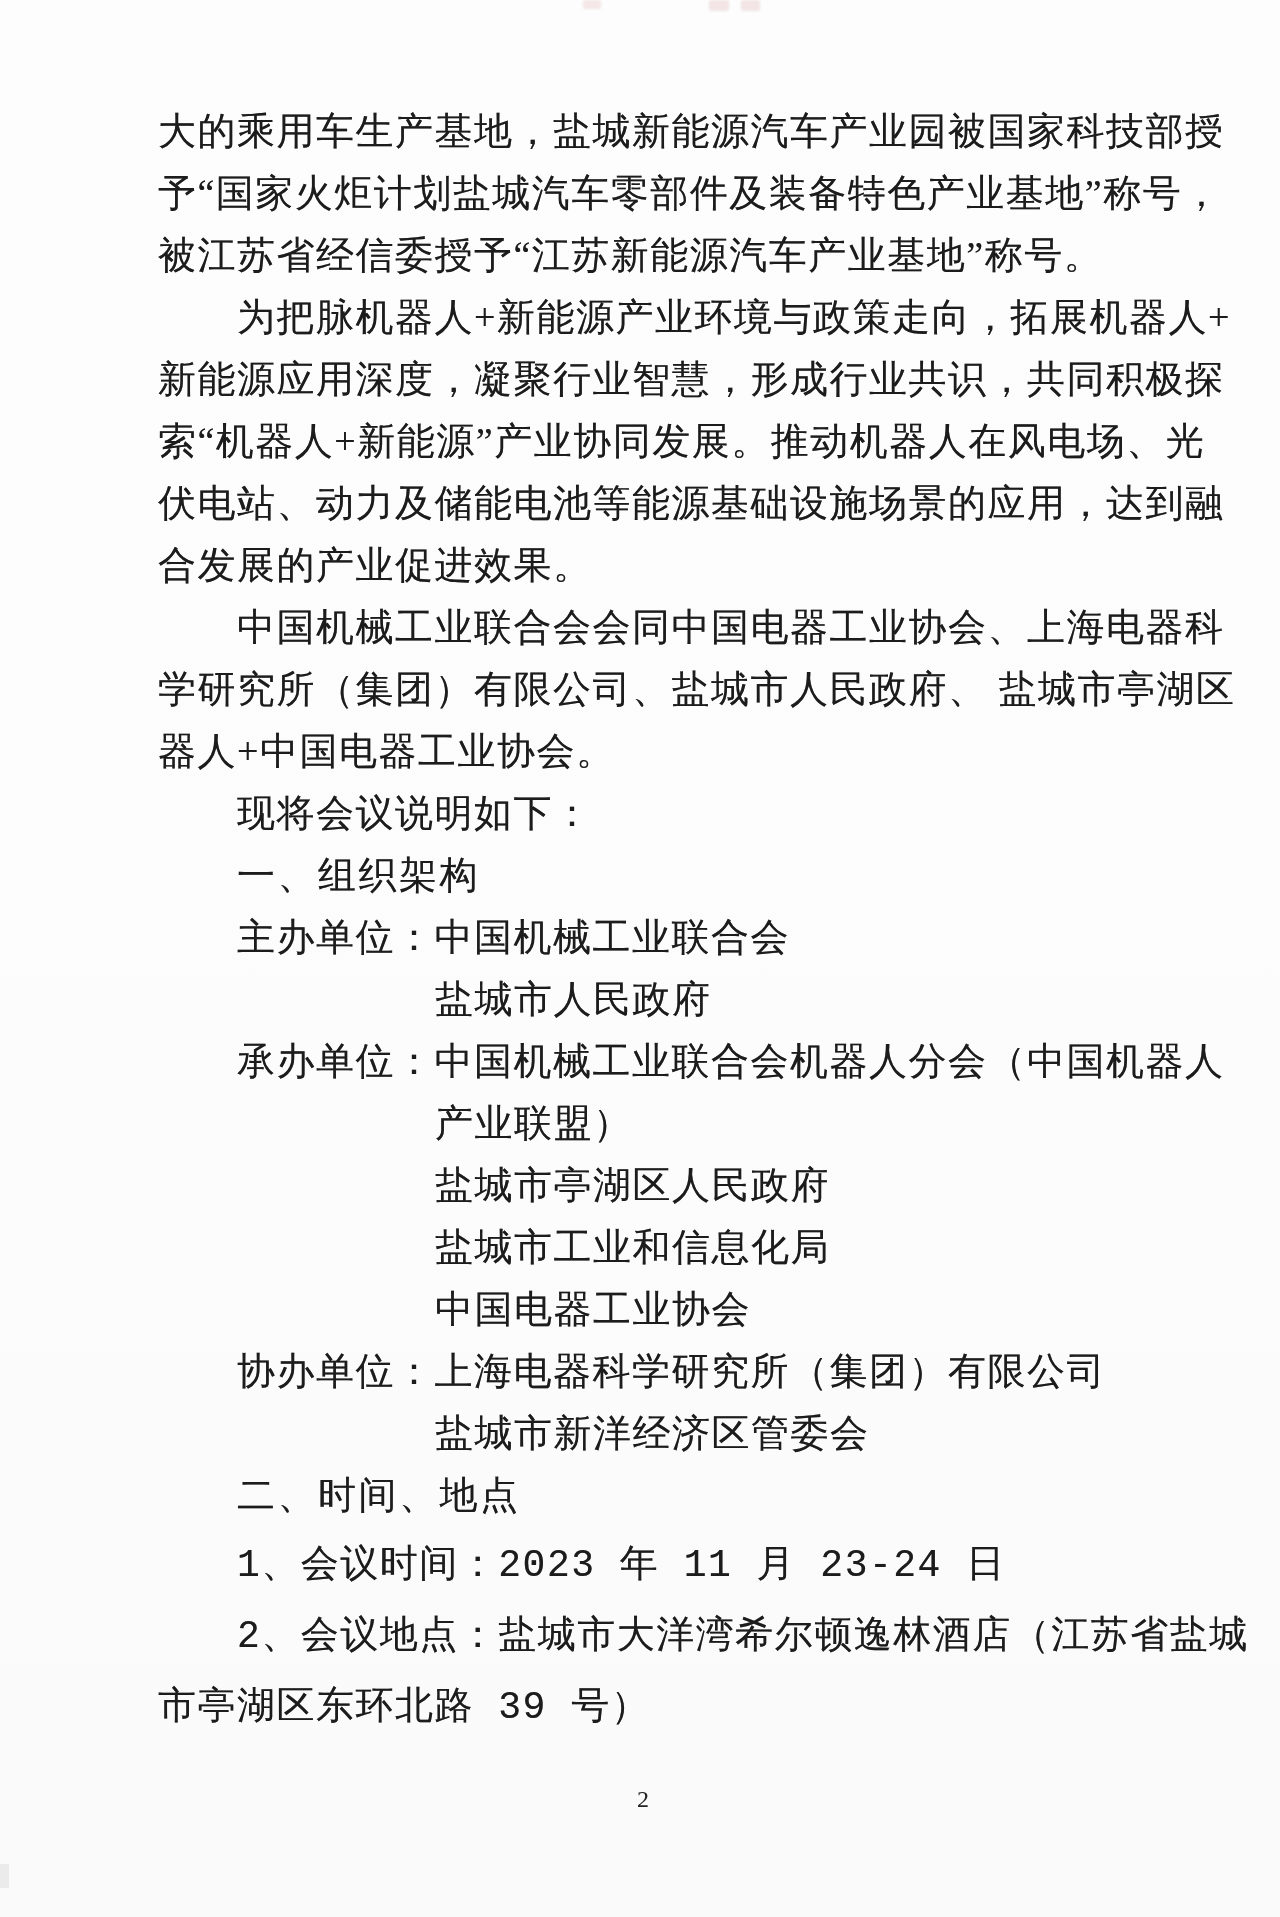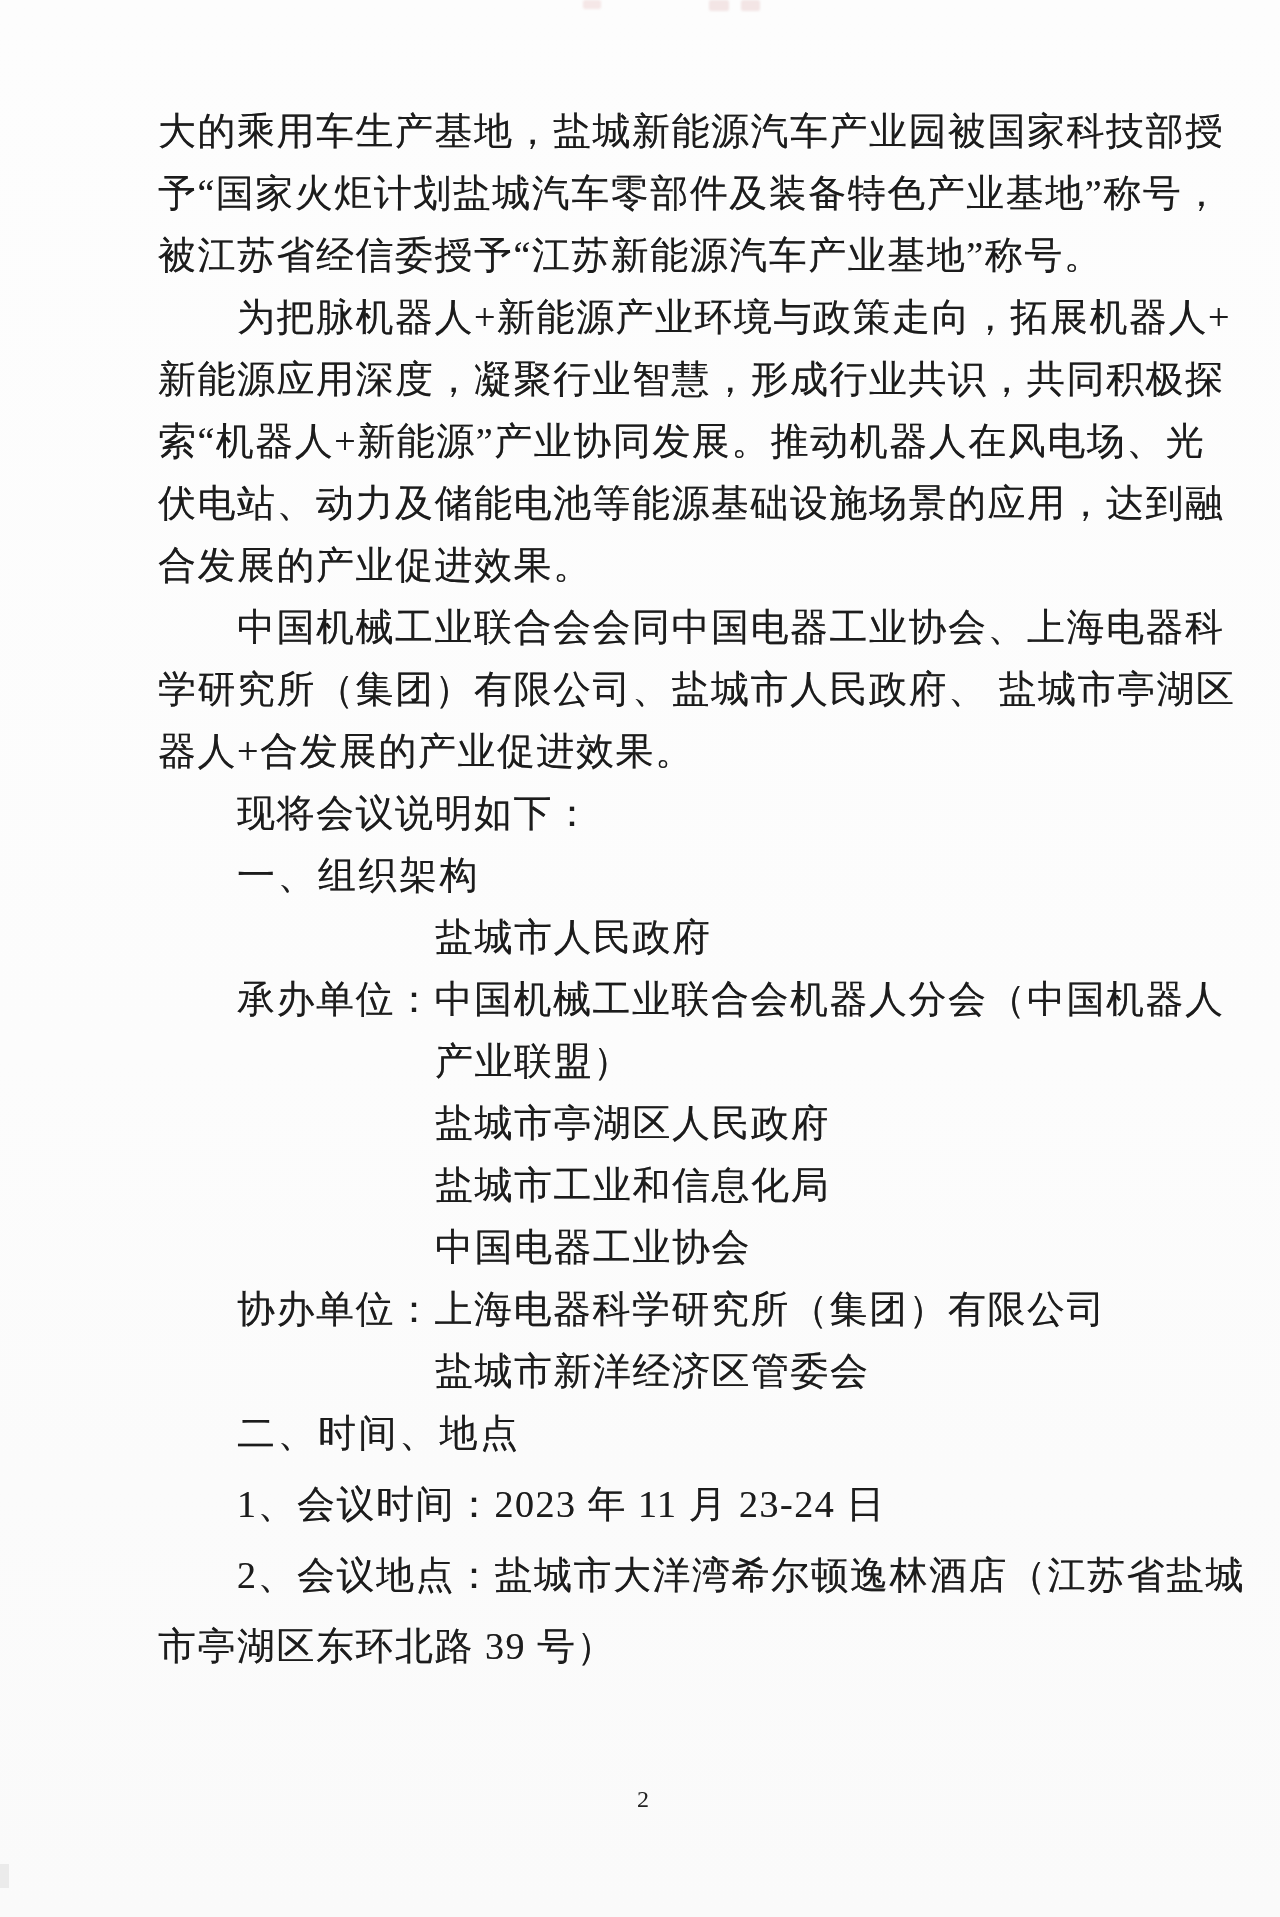--- a/index.html
+++ b/index.html
@@ -22,21 +22,21 @@
     text-shadow:0 0 0.6px rgba(25,25,25,0.55);
   }
   .indent { padding-left:79px; }
   .hang   { padding-left:277px;font-family:Liberation Serif, serif; }
   .last   { padding-left:0; }
   .heading {
     font-family:"Liberation Sans","DejaVu Sans",sans-serif;
     font-weight:400;
     letter-spacing:2.5px;
   }
-  .sp { margin-top:9px; }
+  .sp { margin-top:9px;font-family:Liberation Mono, monospace; }
   .page-number {
     position:absolute;
     left:637px; top:1786px;
     font-size:24px;
     color:#222;
     font-family:"Liberation Serif","DejaVu Serif",serif;
   }
   
   .artifact { position:absolute; border-radius:2px; }
   .a1 { left:583px; top:0; width:18px; height:9px;  background:#f5e7e7; filter:blur(1px); }
@@ -58,23 +58,24 @@
     <p class="line">大的乘用车生产基地，盐城新能源汽车产业园被国家科技部授</p>
     <p class="line">予“国家火炬计划盐城汽车零部件及装备特色产业基地”称号，</p>
     <p class="line">被江苏省经信委授予“江苏新能源汽车产业基地”称号。</p>
     <p class="line indent">为把脉机器人+新能源产业环境与政策走向，拓展机器人+</p>
     <p class="line">新能源应用深度，凝聚行业智慧，形成行业共识，共同积极探</p>
     <p class="line">索“机器人+新能源”产业协同发展。推动机器人在风电场、光</p>
     <p class="line">伏电站、动力及储能电池等能源基础设施场景的应用，达到融</p>
     <p class="line">合发展的产业促进效果。</p>
     <p class="line indent">中国机械工业联合会会同中国电器工业协会、上海电器科</p>
     <p class="line">学研究所（集团）有限公司、盐城市人民政府、 盐城市亭湖区</p>
-    <p class="line">器人+合发展的产业促进效果。</p>
+    <p class="line">器人+中国电器工业协会。</p>
     <p class="line indent">现将会议说明如下：</p>
     <p class="line indent heading">一、组织架构</p>
+    <p class="line indent">主办单位：中国机械工业联合会</p>
     <p class="line hang">盐城市人民政府</p>
     <p class="line indent">承办单位：中国机械工业联合会机器人分会（中国机器人</p>
     <p class="line hang">产业联盟）</p>
     <p class="line hang">盐城市亭湖区人民政府</p>
     <p class="line hang">盐城市工业和信息化局</p>
     <p class="line hang">中国电器工业协会</p>
     <p class="line indent">协办单位：上海电器科学研究所（集团）有限公司</p>
     <p class="line hang">盐城市新洋经济区管委会</p>
     <p class="line indent heading">二、时间、地点</p>
     <p class="line indent sp">1、会议时间：2023 年 11 月 23-24 日</p>

